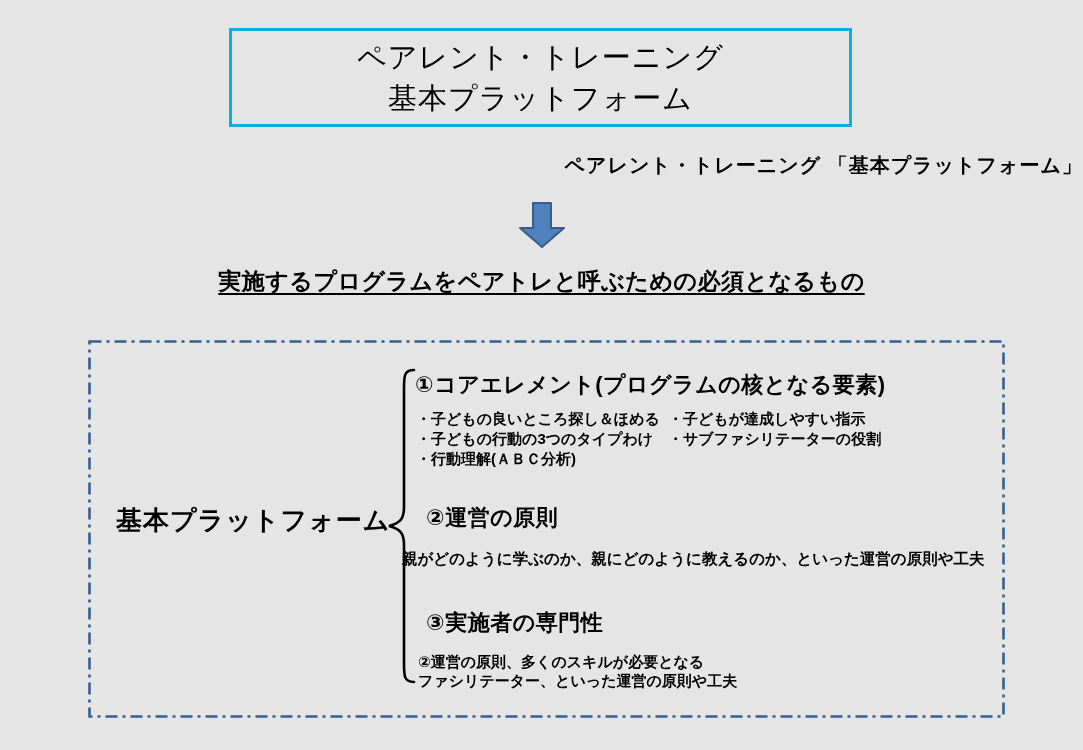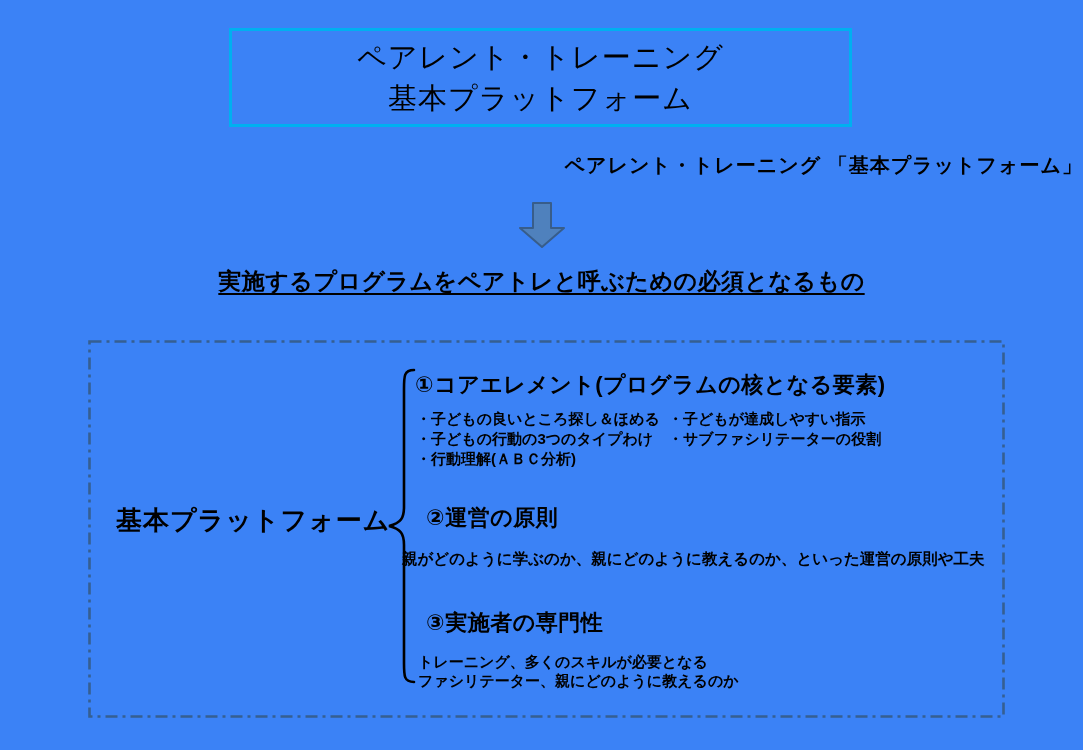--- a/index.html
+++ b/index.html
@@ -6,21 +6,21 @@
     margin: 0;
     padding: 0;
     background: #ffffff;
     font-family: "Liberation Sans", "DejaVu Sans", sans-serif;
     color: #000000;
   }
   .page {
     position: relative;
     width: 1083px;
     height: 750px;
-    background: #3b82f6;
+    background: #e5e5e5;
     overflow: hidden;
   }
   .title-box {
     position: absolute;
     left: 229px;
     top: 28px;
     width: 623px;
     height: 99px;
     box-sizing: border-box;
     border: 3px solid #00B0F0;
@@ -179,18 +179,18 @@
       </div>
     </div>
 
     <div class="sec-heading sec2-heading">②運営の原則</div>
 
     <div class="sec2-desc">親がどのように学ぶのか、親にどのように教えるのか、といった運営の原則や工夫</div>
 
     <div class="sec-heading sec3-heading">③実施者の専門性</div>
 
     <div class="sec3-desc">
-      <div>トレーニング、多くのスキルが必要となる</div>
-      <div>ファシリテーター、親にどのように教えるのか</div>
+      <div>②運営の原則、多くのスキルが必要となる</div>
+      <div>ファシリテーター、といった運営の原則や工夫</div>
     </div>
 
   </div>
 </div>
 
 </body></html>

